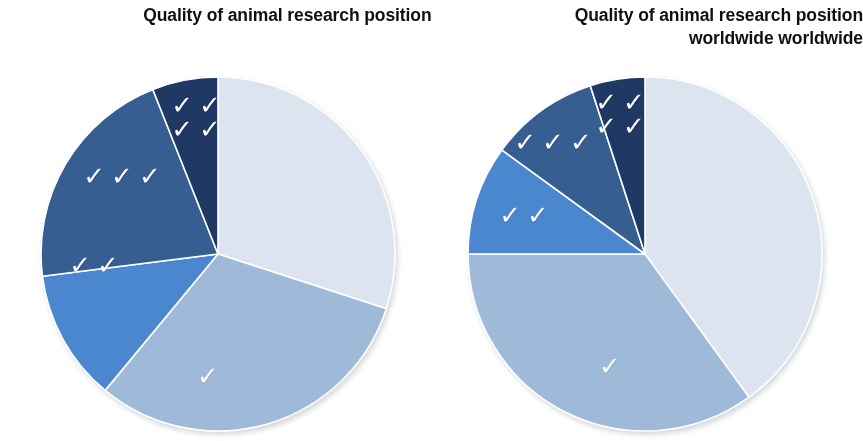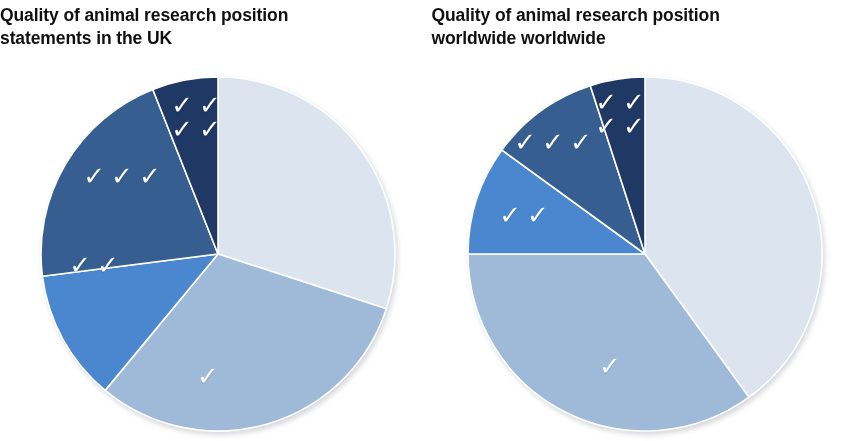--- a/index.html
+++ b/index.html
@@ -23,21 +23,21 @@
   .panel {
     position: relative;
     width: 431.5px;
     height: 441px;
   }
   .panel-title {
     position: absolute;
     top: 4px;
     left: 0;
     width: 100%;
-    text-align: left;
+    text-align: right;
     font-size: 17.5px;
     font-weight: bold;
     line-height: 1.32;
     color: #101010;
     letter-spacing: -0.1px;
     font-family: "Liberation Sans", sans-serif;
   }
   .pie-wrap {
     position: absolute;
   }
@@ -90,21 +90,20 @@
   }
 </style>
 </head>
 <body>
 
 <div class="figure">
 
   <div class="panel">
     <div class="panel-title">
       <div>Quality of animal research position</div>
-      <div>statements in the UK</div>
     </div>
 
     <div class="pie-wrap" style="left:40px; top:76px; width:356px; height:356px;">
       <div class="pie-shadow"></div>
       <svg class="pie-svg" width="356" height="356" viewBox="0 0 356 356">
         <g id="uk-slices">
             <path d="M 178 178 L 178.00 1.00 A 177 177 0 0 1 346.34 232.70 Z" fill="#dce4f0" stroke="#ffffff" stroke-width="1.6" stroke-linejoin="round"></path>
             <path d="M 178 178 L 346.34 232.70 A 177 177 0 0 1 65.18 314.38 Z" fill="#9fb9d8" stroke="#ffffff" stroke-width="1.6" stroke-linejoin="round"></path>
             <path d="M 178 178 L 65.18 314.38 A 177 177 0 0 1 2.40 200.18 Z" fill="#4b87ce" stroke="#ffffff" stroke-width="1.6" stroke-linejoin="round"></path>
             <path d="M 178 178 L 2.40 200.18 A 177 177 0 0 1 112.84 13.43 Z" fill="#365e91" stroke="#ffffff" stroke-width="1.6" stroke-linejoin="round"></path>

